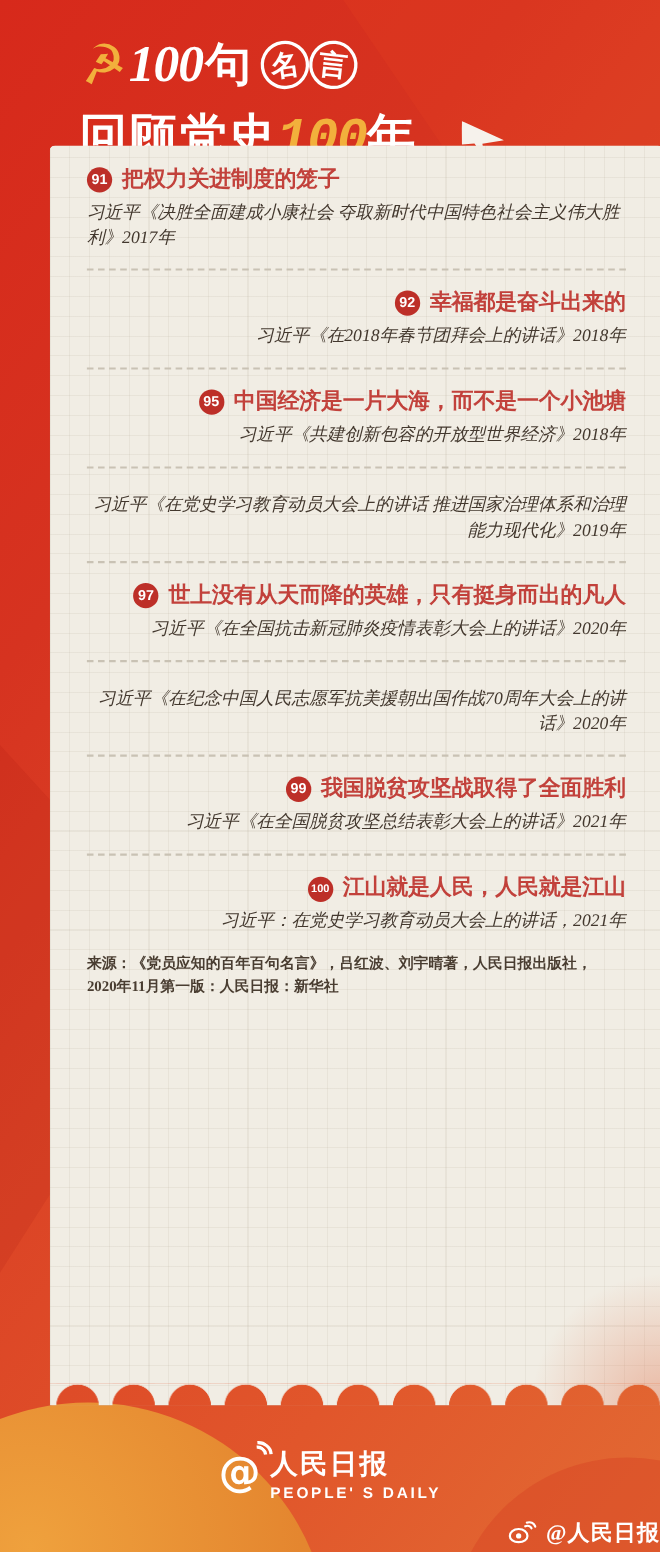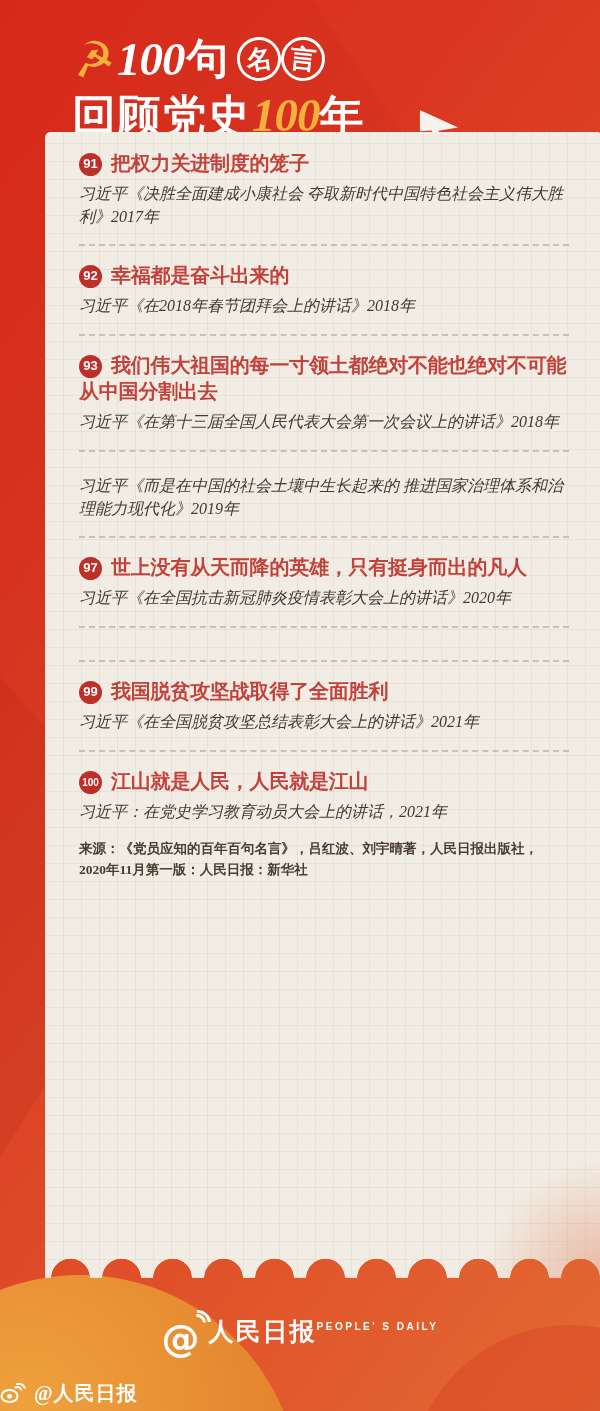--- a/index.html
+++ b/index.html
@@ -24,21 +24,21 @@
   .h-line1{display:flex;align-items:center;height:58px;}
   .emblem{font-family:"DejaVu Sans",sans-serif;font-size:48px;line-height:1;color:#f2b03c;
     margin-right:2px;transform:rotate(-8deg);}
   .t-num{font-style:italic;font-weight:700;font-size:47px;letter-spacing:-1px;}
   .t-unit{font-weight:700;font-size:42px;margin-left:2px;}
   .stamps{display:flex;margin-left:8px;gap:2px;}
   .stamp{width:38px;height:38px;border:3px solid #fff;border-radius:50%;display:flex;
     align-items:center;justify-content:center;font-size:26px;font-weight:700;color:#fff;}
   .stamp:nth-child(1){transform:rotate(-8deg);}
   .stamp:nth-child(2){transform:rotate(6deg);margin-left:-2px;}
-  .h-line2{margin-top:2px;font-weight:700;font-size:44px;line-height:1.1;letter-spacing:1px;}
+  .h-line2{margin-top:14px;font-weight:700;font-size:44px;line-height:1.1;letter-spacing:1px;font-family:Liberation Mono, monospace;}
   .h-gold{color:#f2b03c;font-style:italic;letter-spacing:-1px;font-size:47px;}
   
   .card{
     position:absolute;left:45px;top:132px;width:558px;height:1146px;
     border-radius:5px 5px 0 0;
     background-color:#f1ede4;
     background-image:
       radial-gradient(circle 120px at 100% 100%,rgba(226,130,96,0.50),rgba(226,130,96,0) 120px),
       repeating-linear-gradient(0deg,rgba(175,165,145,0.14) 0 1px,transparent 1px 18px),
       repeating-linear-gradient(90deg,rgba(175,165,145,0.14) 0 1px,transparent 1px 18px);
@@ -47,41 +47,41 @@
     -webkit-mask-size:100% calc(100% - 20px),51px 20px;
     -webkit-mask-position:0 0,0 100%;
     -webkit-mask-repeat:no-repeat,repeat-x;
     mask-image:linear-gradient(#000,#000),radial-gradient(circle 20px at 50% 100%,transparent 19px,#000 19.6px);
     mask-size:100% calc(100% - 20px),51px 20px;
     mask-position:0 0,0 100%;
     mask-repeat:no-repeat,repeat-x;
     padding:18px 34px 0 34px;box-sizing:border-box;
   }
   .quote-list{display:block;}
-  .item + .item{margin-top:16px;padding-top:16px;border-top:2px dashed #c9c2b4;}
+  .item + .item{margin-top:16px;padding-top:16px;border-top:2px dashed #c9c2b4;text-align:right;}
   .quote{color:#c2413b;font-weight:700;font-size:20px;line-height:1.3;letter-spacing:-0.2px;}
   .badge{display:inline-flex;width:23px;height:23px;border-radius:50%;background:#bd2f28;color:#fff;
     align-items:center;justify-content:center;font-size:13px;font-weight:700;margin-right:9px;
     vertical-align:2px;font-family:"Liberation Sans","DejaVu Sans",sans-serif;letter-spacing:0;}
   .badge.small{font-size:10px;}
   .source{color:#43382e;font-size:16px;line-height:1.42;margin-top:7px;font-weight:500;font-style:italic;}
   .footnote{margin-top:16px;font-size:13.5px;font-weight:700;color:#493d31;line-height:1.55;}
   
   .pd-logo{position:absolute;left:0;top:1316px;width:600px;display:flex;justify-content:center;
     align-items:flex-start;gap:7px;color:#fff;}
   .at-wrap{position:relative;width:40px;height:44px;}
   .at-glyph{font-family:"DejaVu Sans",sans-serif;font-size:38px;font-weight:700;line-height:44px;}
   .wave{position:absolute;border:3px solid transparent;border-top-color:#fff;border-radius:50%;}
   .wave-1{width:12px;height:12px;right:-4px;top:-2px;transform:rotate(40deg);}
   .wave-2{width:20px;height:20px;right:-9px;top:-6px;transform:rotate(40deg);}
-  .logo-text{display:flex;flex-direction:row;margin-top:2px;}
+  .logo-text{display:flex;flex-direction:column;margin-top:2px;}
   .logo-name{font-size:25px;font-weight:700;letter-spacing:2px;line-height:1.1;}
-  .logo-sub{font-family:"Liberation Sans","DejaVu Sans",sans-serif;font-size:10px;font-weight:700;
+  .logo-sub{font-family:"Liberation Sans","DejaVu Sans",sans-serif;font-size:14px;font-weight:700;
     letter-spacing:2.5px;margin-top:3px;}
-  .weibo-line{position:absolute;left:0;top:1380px;width:600px;display:flex;justify-content:flex-start;
+  .weibo-line{position:absolute;left:0;top:1380px;width:600px;display:flex;justify-content:flex-end;
     align-items:center;gap:8px;color:#fff;font-size:20px;font-weight:600;letter-spacing:1px;}
   .weibo-icon svg{display:block;}
 </style>
 </head>
 <body>
 
 <div class="facet facet-1"></div>
 <div class="facet facet-2"></div>
 <div class="facet facet-3"></div>
 <div class="circle-bl"></div>
@@ -108,37 +108,38 @@
   <div class="item">
     <div class="quote"><span class="badge">91</span><span class="qtext">把权力关进制度的笼子</span></div>
     <div class="source">习近平《决胜全面建成小康社会 夺取新时代中国特色社会主义伟大胜利》2017年</div>
   </div>
 
   <div class="item">
     <div class="quote"><span class="badge">92</span><span class="qtext">幸福都是奋斗出来的</span></div>
     <div class="source">习近平《在2018年春节团拜会上的讲话》2018年</div>
   </div>
 
-  <div class="item">
-    <div class="quote"><span class="badge">93</span><span class="qtext">我们伟大祖国的每一寸领土都绝对不能也绝对不可能从中国分割出去</span></div>
-    <div class="source">习近平《在第十三届全国人民代表大会第一次会议上的讲话》2018年</div>
-  </div>
-
 
 
   <div class="item">
-    <div class="source">习近平《而是在中国的社会土壤中生长起来的 推进国家治理体系和治理能力现代化》2019年</div>
+    <div class="quote"><span class="badge">95</span><span class="qtext">中国经济是一片大海，而不是一个小池塘</span></div>
+    <div class="source">习近平《共建创新包容的开放型世界经济》2018年</div>
+  </div>
+
+  <div class="item">
+    <div class="source">习近平《在党史学习教育动员大会上的讲话 推进国家治理体系和治理能力现代化》2019年</div>
   </div>
 
   <div class="item">
     <div class="quote"><span class="badge">97</span><span class="qtext">世上没有从天而降的英雄，只有挺身而出的凡人</span></div>
     <div class="source">习近平《在全国抗击新冠肺炎疫情表彰大会上的讲话》2020年</div>
   </div>
 
   <div class="item">
+    <div class="source">习近平《在纪念中国人民志愿军抗美援朝出国作战70周年大会上的讲话》2020年</div>
   </div>
 
   <div class="item">
     <div class="quote"><span class="badge">99</span><span class="qtext">我国脱贫攻坚战取得了全面胜利</span></div>
     <div class="source">习近平《在全国脱贫攻坚总结表彰大会上的讲话》2021年</div>
   </div>
 
   <div class="item">
     <div class="quote"><span class="badge small">100</span><span class="qtext">江山就是人民，人民就是江山</span></div>
     <div class="source">习近平：在党史学习教育动员大会上的讲话，2021年</div>

